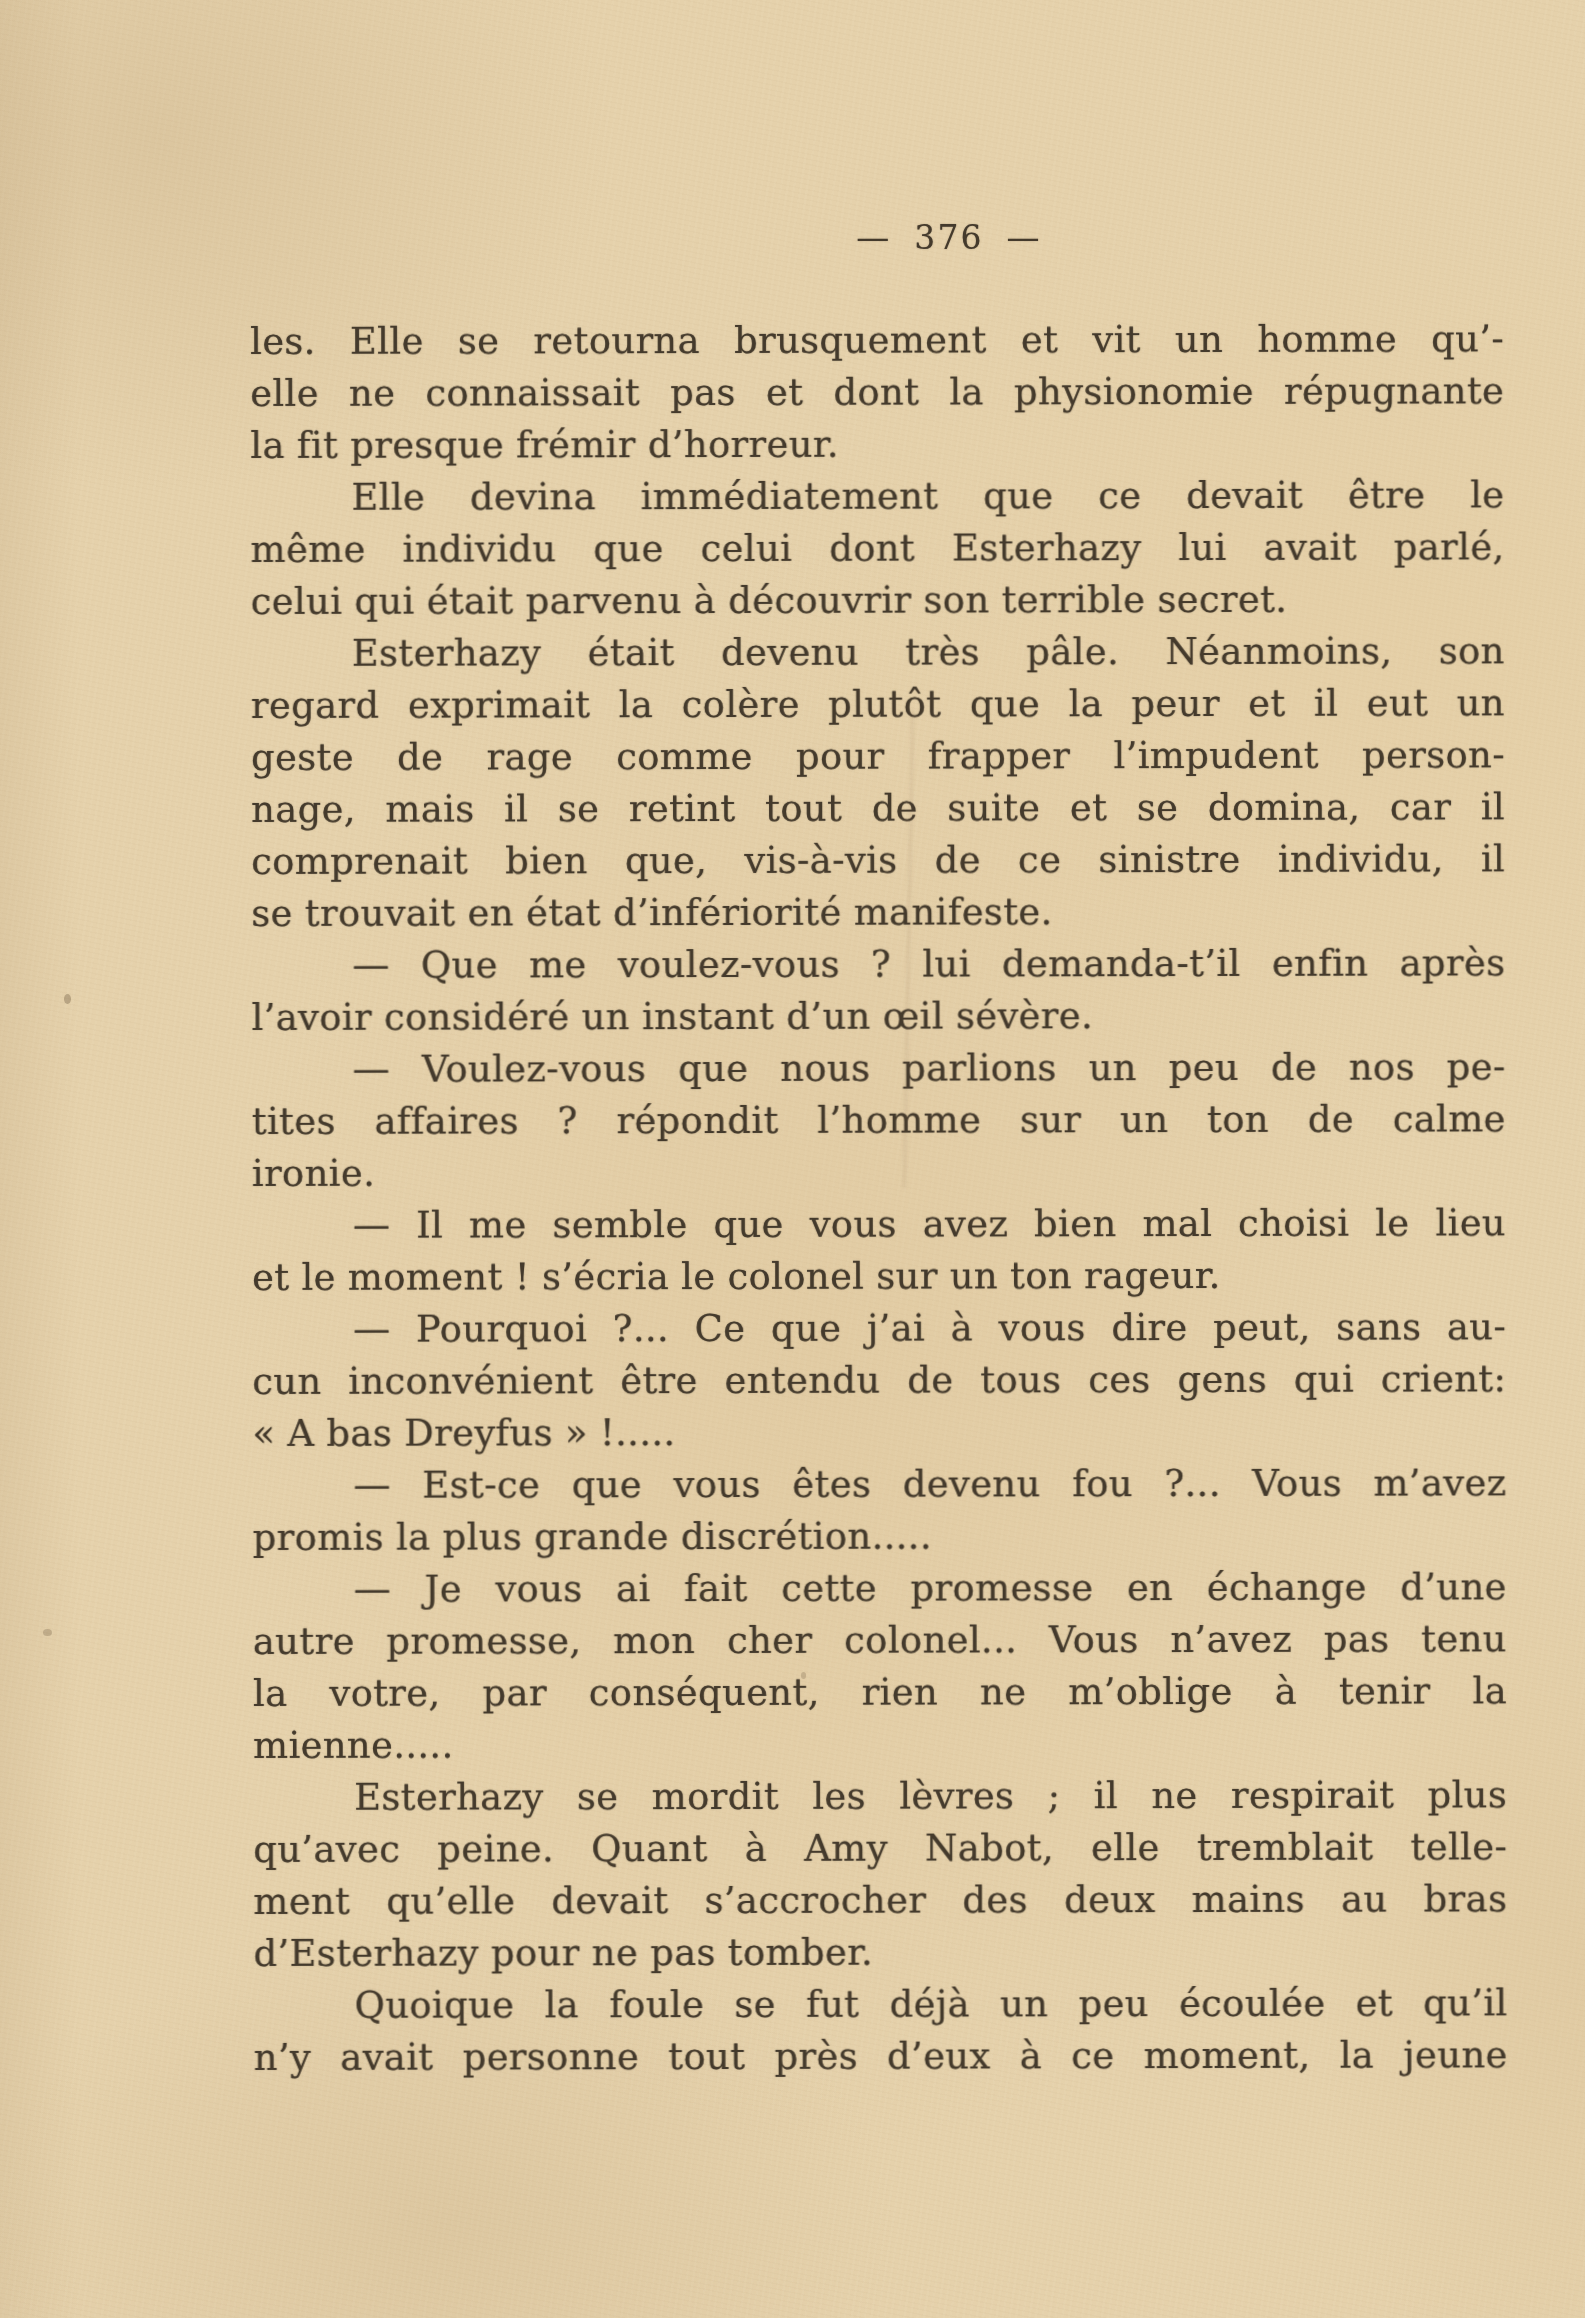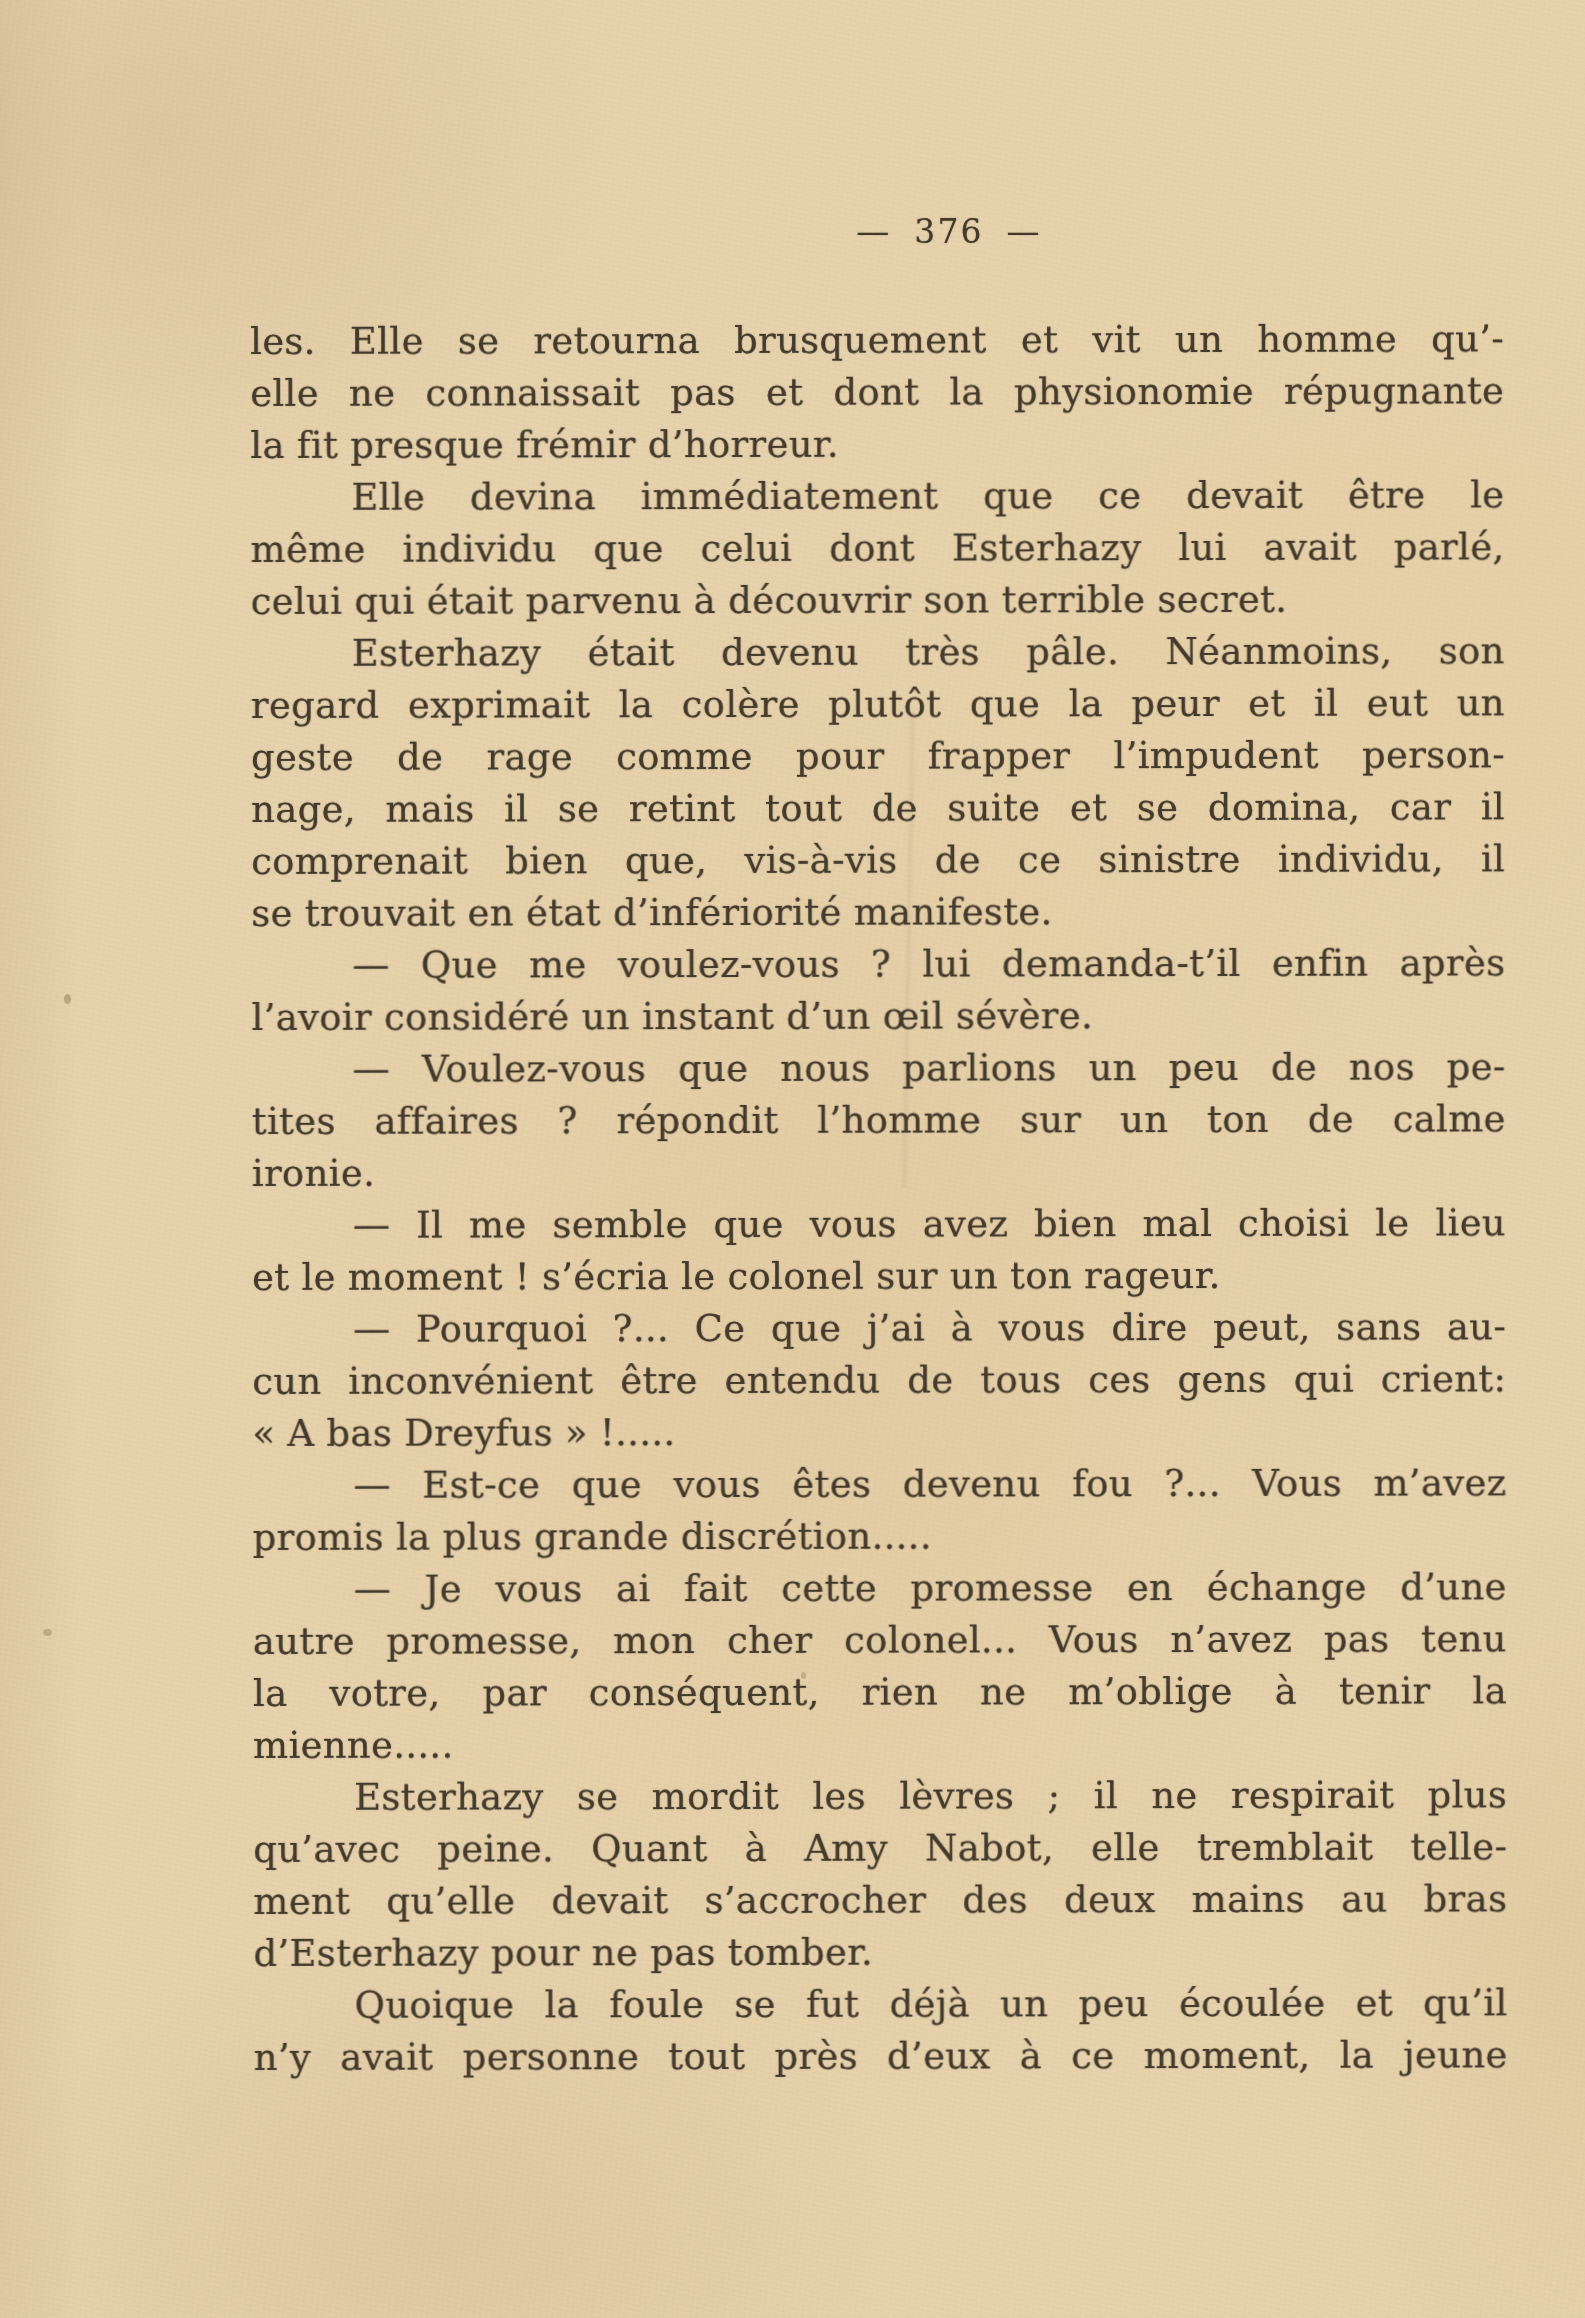--- a/index.html
+++ b/index.html
@@ -16,21 +16,21 @@
       radial-gradient(ellipse 797px 1087px at 52% 58%, rgba(216,188,142,0.28), transparent 75%),
       radial-gradient(ellipse 652px 435px at 28% 96%, rgba(168,137,94,0.14), transparent 70%),
       radial-gradient(ellipse 362px 652px at 100% 85%, rgba(210,182,136,0.25), transparent 75%),
       linear-gradient(90deg, rgba(148,118,78,0.10) 0, rgba(148,118,78,0.0) 5%),
       repeating-linear-gradient(12deg, rgba(138,108,68,0.03) 0 1.4px, rgba(0,0,0,0) 1.4px 5px),
       repeating-linear-gradient(99deg, rgba(255,246,222,0.05) 0 2.2px, rgba(0,0,0,0) 2.2px 6.5px);
     font-family:"DejaVu Serif","Liberation Serif",serif;
     color:var(--ink);
   }
   .page-header{
-    position:absolute;left:250px;top:212px;width:1254px;
+    position:absolute;left:250px;top:218px;width:1254px;
     text-align:center;
     transform:translateX(72px);
     font-size:33px;letter-spacing:2.2px;word-spacing:10px;
     color:var(--ink);
     text-shadow:0 0 1.4px rgba(68,58,44,0.45);
     filter:blur(0.2px);
   }
   .text-block{
     position:absolute;left:250px;top:316px;width:1254px;
     font-size:37px;line-height:52px;letter-spacing:0.3px;

